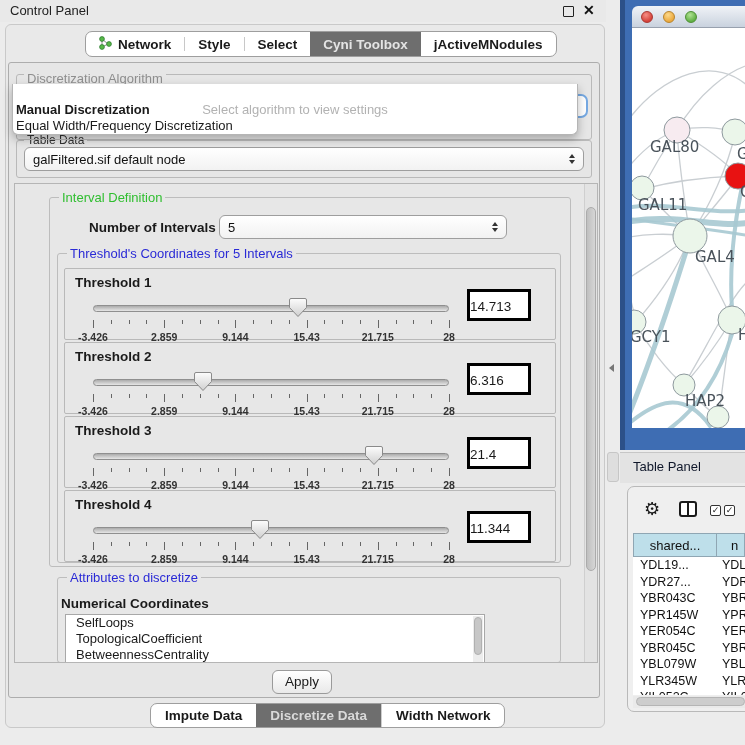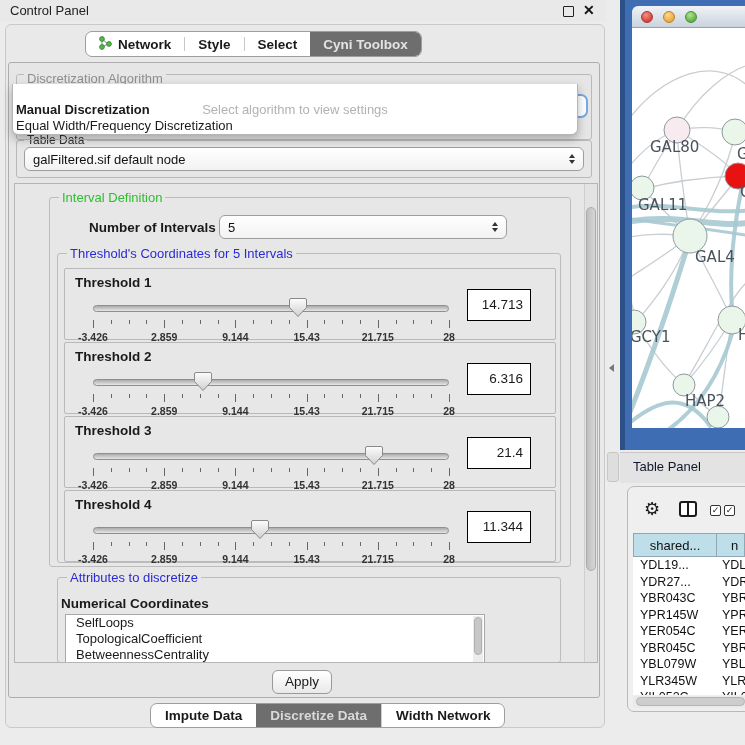--- a/index.html
+++ b/index.html
@@ -73,22 +73,22 @@
 
   .threshold-row { position:absolute; left:6px; width:492px; height:72px; border:1px solid #B9B9B9; border-radius:2px; background:#E7E7E7; }
   .thr-name { position:absolute; left:10px; top:6px; font-weight:bold; font-size:13.5px; }
   .slider-zone { position:absolute; left:28px; top:30px; width:356px; height:40px; }
   .track { position:absolute; left:0; top:6px; width:100%; height:7px; border-radius:4px;
     background:linear-gradient(#ABABAB,#E6E6E6); border:1px solid #8F8F8F; }
   .thumb { position:absolute; top:-2px; width:20px; height:21px; }
   .tick { position:absolute; top:21px; width:1px; height:4px; background:#666; }
   .tick.major { height:8px; }
   .tick-label { position:absolute; top:32px; transform:translateX(-50%); font-size:10.5px; font-weight:bold; color:#333; white-space:nowrap; }
-  .valbox { position:absolute; left:402px; top:20px; width:64px; height:32px; background:#fff; border:1px solid #000000;
-    font-size:13.5px; text-align:right; line-height:30px; padding-right:7px; }
+  .valbox { position:absolute; left:402px; top:20px; width:64px; height:32px; background:#fff; border:3px solid #000000;
+    font-size:13.5px; line-height:30px; padding-right:7px; }
 
   #attr-group { left:42px; top:393px; width:504px; height:86px; }
   #attr-label { left:52px; top:386px; color:#2A2AD6; }
   #attr-header { left:46px; top:412px; font-weight:bold; font-size:13.5px; }
   #attr-list { left:50px; top:430px; width:420px; height:52px; background:#fff; border:1px solid #A8A8A8; overflow:hidden; }
   .attr-item { font-size:13px; padding-left:10px; height:16px; line-height:16px; }
   #attr-vscroll { position:absolute; right:1px; top:1px; width:10px; height:48px; background:#EDEDED; }
   #attr-vthumb { position:absolute; left:1px; top:1px; width:8px; height:38px; border-radius:4px; background:#C7C7C7; border:1px solid #B0B0B0; }
 
   #apply-btn { left:272px; top:670px; width:60px; height:24px; background:linear-gradient(#FFFFFF,#E9E9E9);
@@ -175,20 +175,23 @@
   <div class="tsep"></div>
   <div class="ttab">
       <span>Style</span>
     </div>
   <div class="tsep"></div>
   <div class="ttab">
       <span>Select</span>
     </div>
   <div class="ttab sel">
       <span>Cyni Toolbox</span>
+    </div>
+  <div class="ttab">
+      <span>jActiveMNodules</span>
     </div>
 </div>
 
 <div class="abs" id="outer-panel"></div>
 
 <div class="abs" id="algo-box"></div>
 <div class="abs" id="algo-label">Discretization Algorithm</div>
 <div class="abs" id="algo-combo"></div>
 
 <div class="abs" id="algo-popup">

